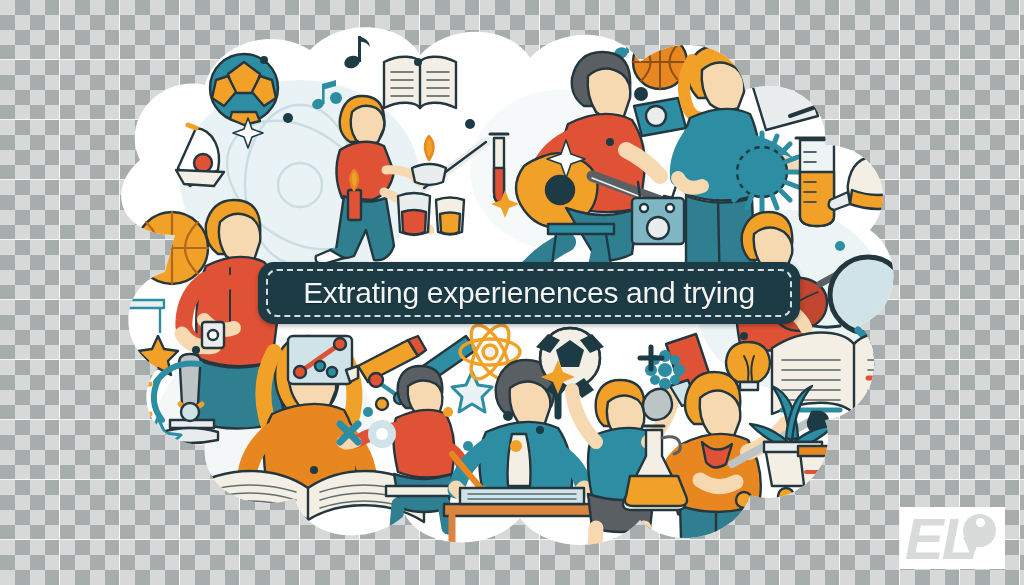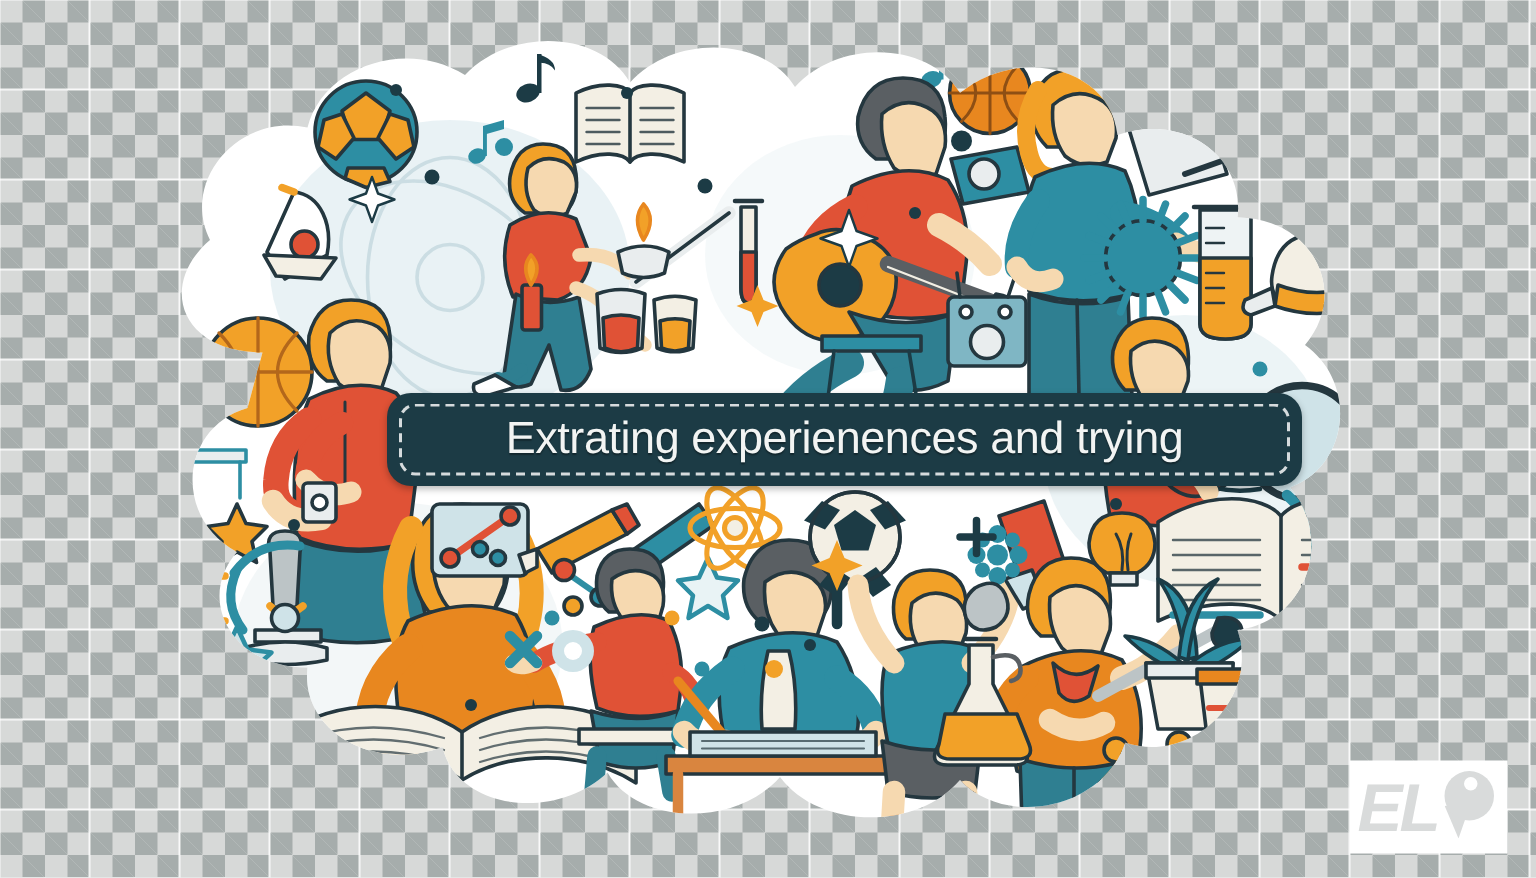--- a/index.html
+++ b/index.html
@@ -24,21 +24,21 @@
       linear-gradient(to bottom,rgba(255,255,255,.85) 1.5px,transparent 1.5px);
     background-size:60px 60px;
     background-position:-1px -1px;
   }
 
   
   .art{position:absolute;left:0;top:0;width:1024px;height:585px;}
 
   
   .banner{
-    position:absolute;left:258px;top:262px;width:610px;height:62px;
+    position:absolute;left:258px;top:262px;width:542px;height:62px;
     background:#1c3b45;border-radius:16px;
     box-shadow:0 2px 5px rgba(0,0,0,.28);
     display:flex;align-items:center;justify-content:center;
     z-index:40;
   }
   .banner::after{
     content:"";position:absolute;left:8px;top:7px;right:8px;bottom:7px;
     border:2px dashed rgba(255,255,255,.82);border-radius:11px;pointer-events:none;
   }
   .banner-text{
@@ -49,21 +49,21 @@
   }
 
   
   .watermark{
     position:absolute;left:900px;top:507px;width:105px;height:62px;
     background:#ffffff;z-index:60;
   }
   .wm-text{
     position:absolute;left:5px;top:8px;
     font-family:"Liberation Sans",sans-serif;
-    font-style:italic;font-weight:bold;font-size:45px;line-height:47px;
+    font-style:italic;font-weight:bold;font-size:58px;line-height:47px;
     color:#d9dbdb;letter-spacing:-2px;
   }
   .wm-dot{
     position:absolute;left:63px;top:7px;width:33px;height:33px;border-radius:50%;
     background:#d9dbdb;
   }
   .wm-dot::after{
     content:"";position:absolute;left:13px;top:4px;width:9px;height:9px;
     border-radius:50%;background:#ffffff;
   }

